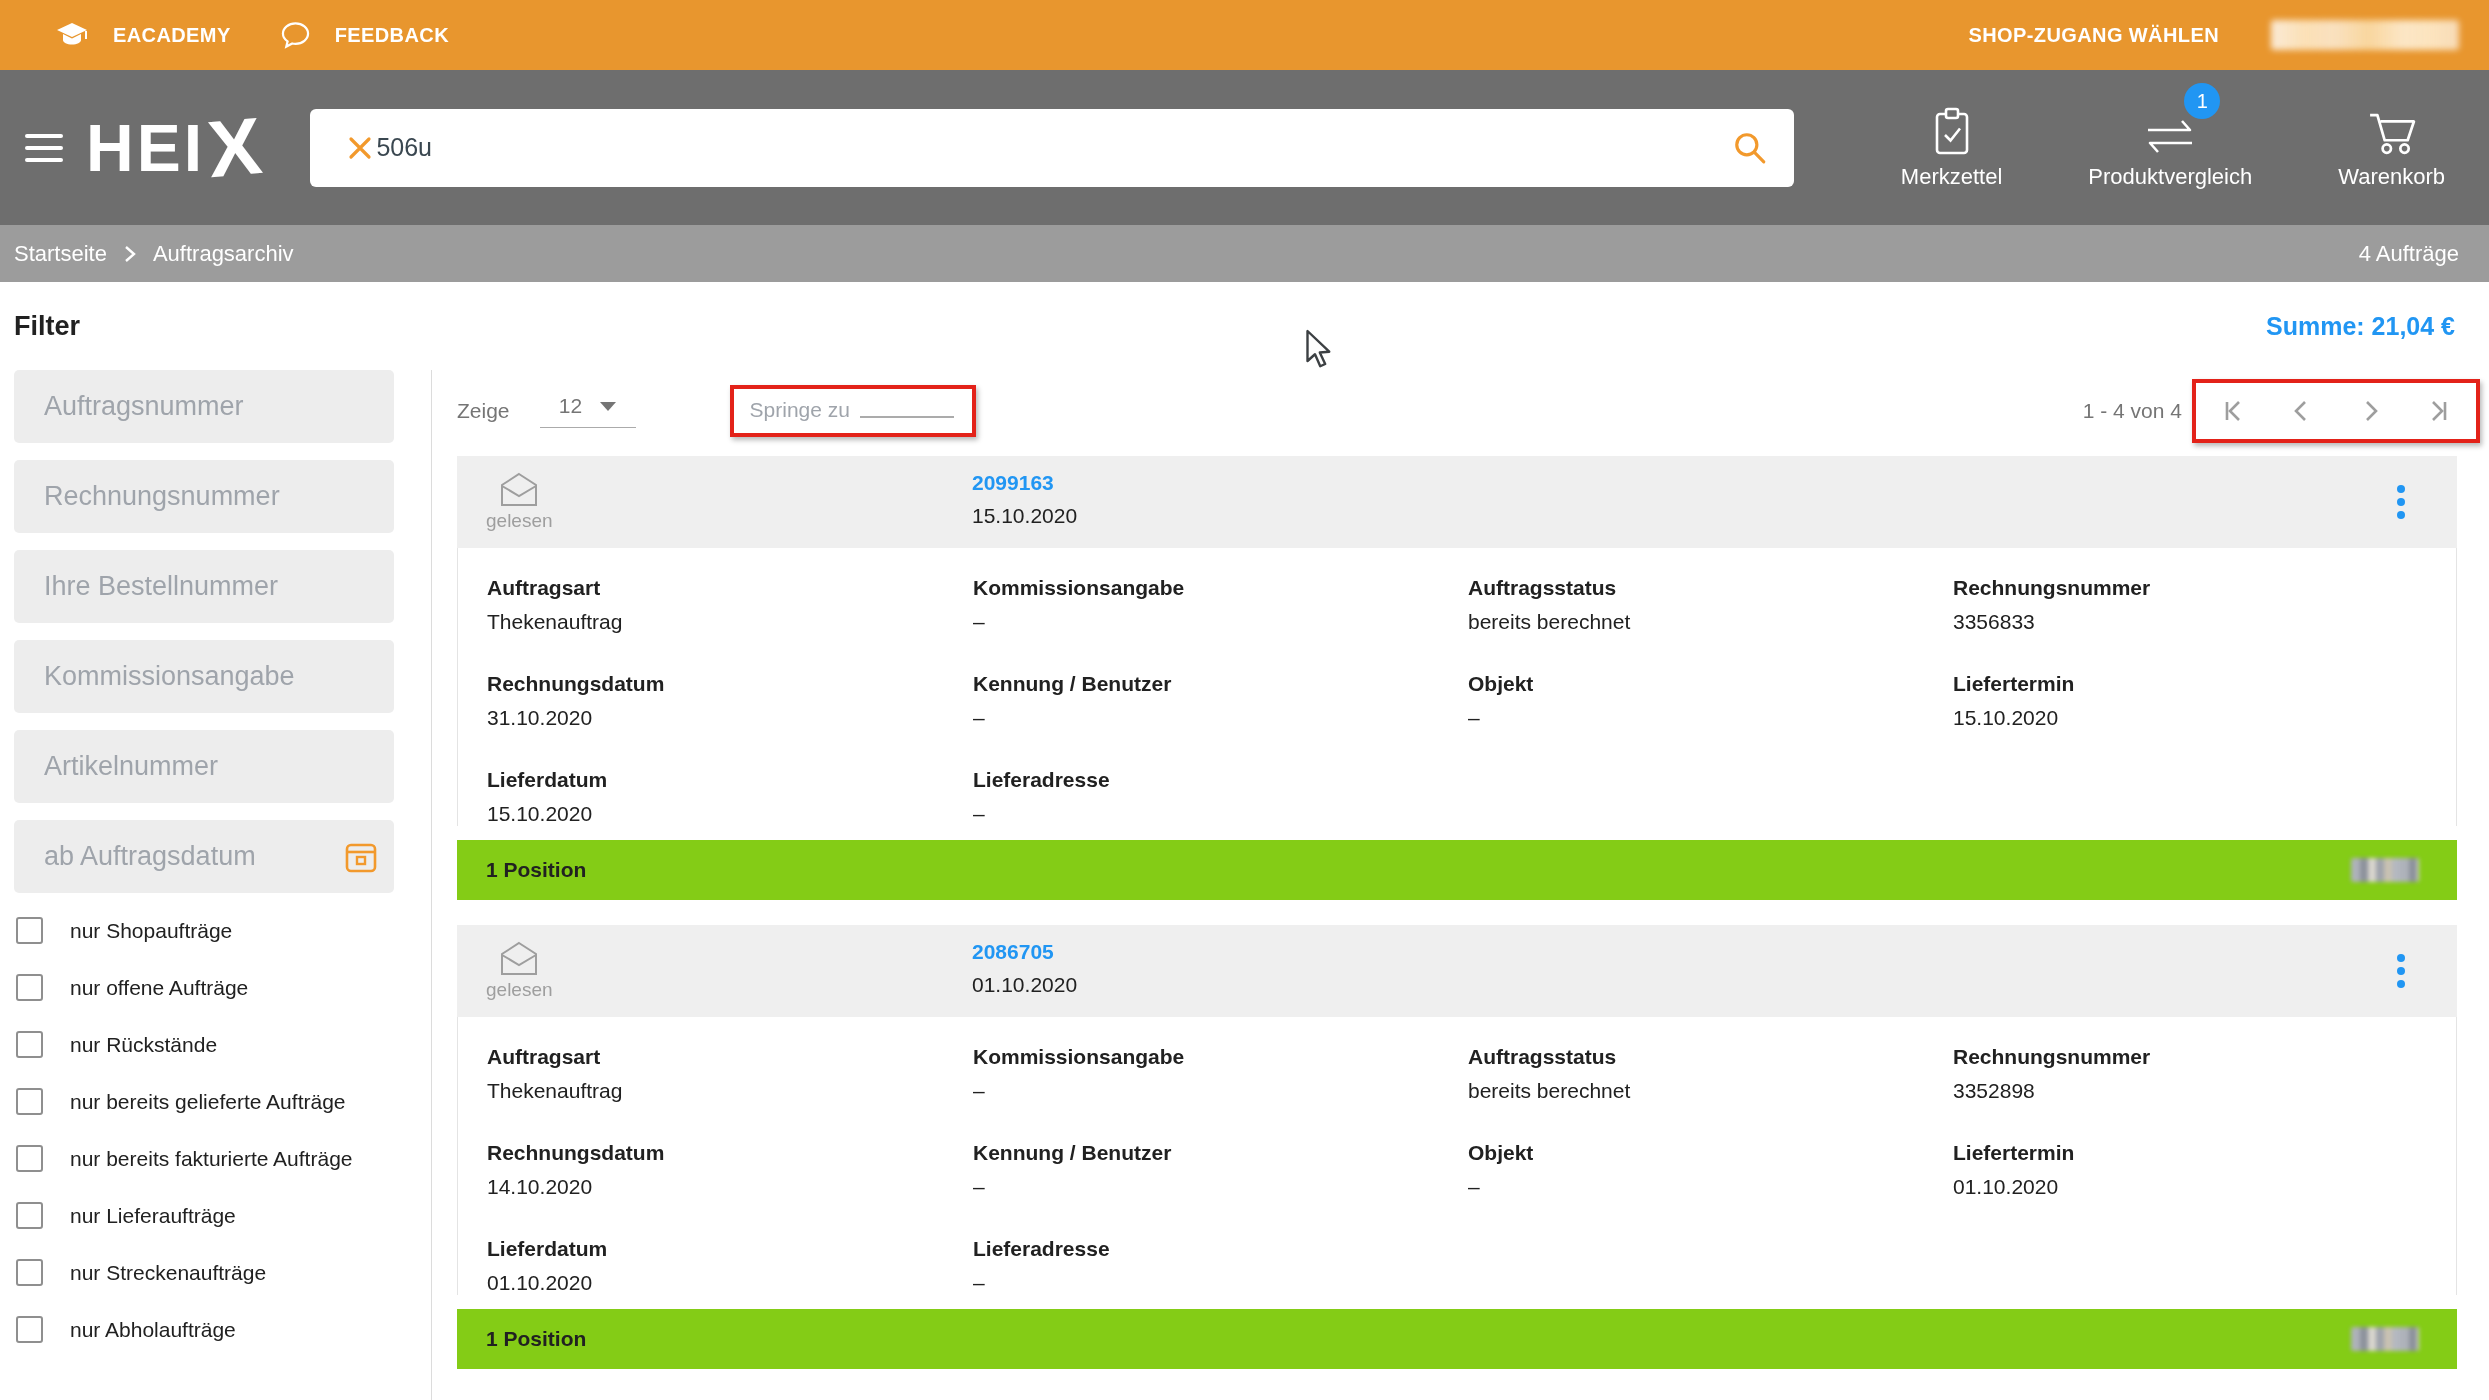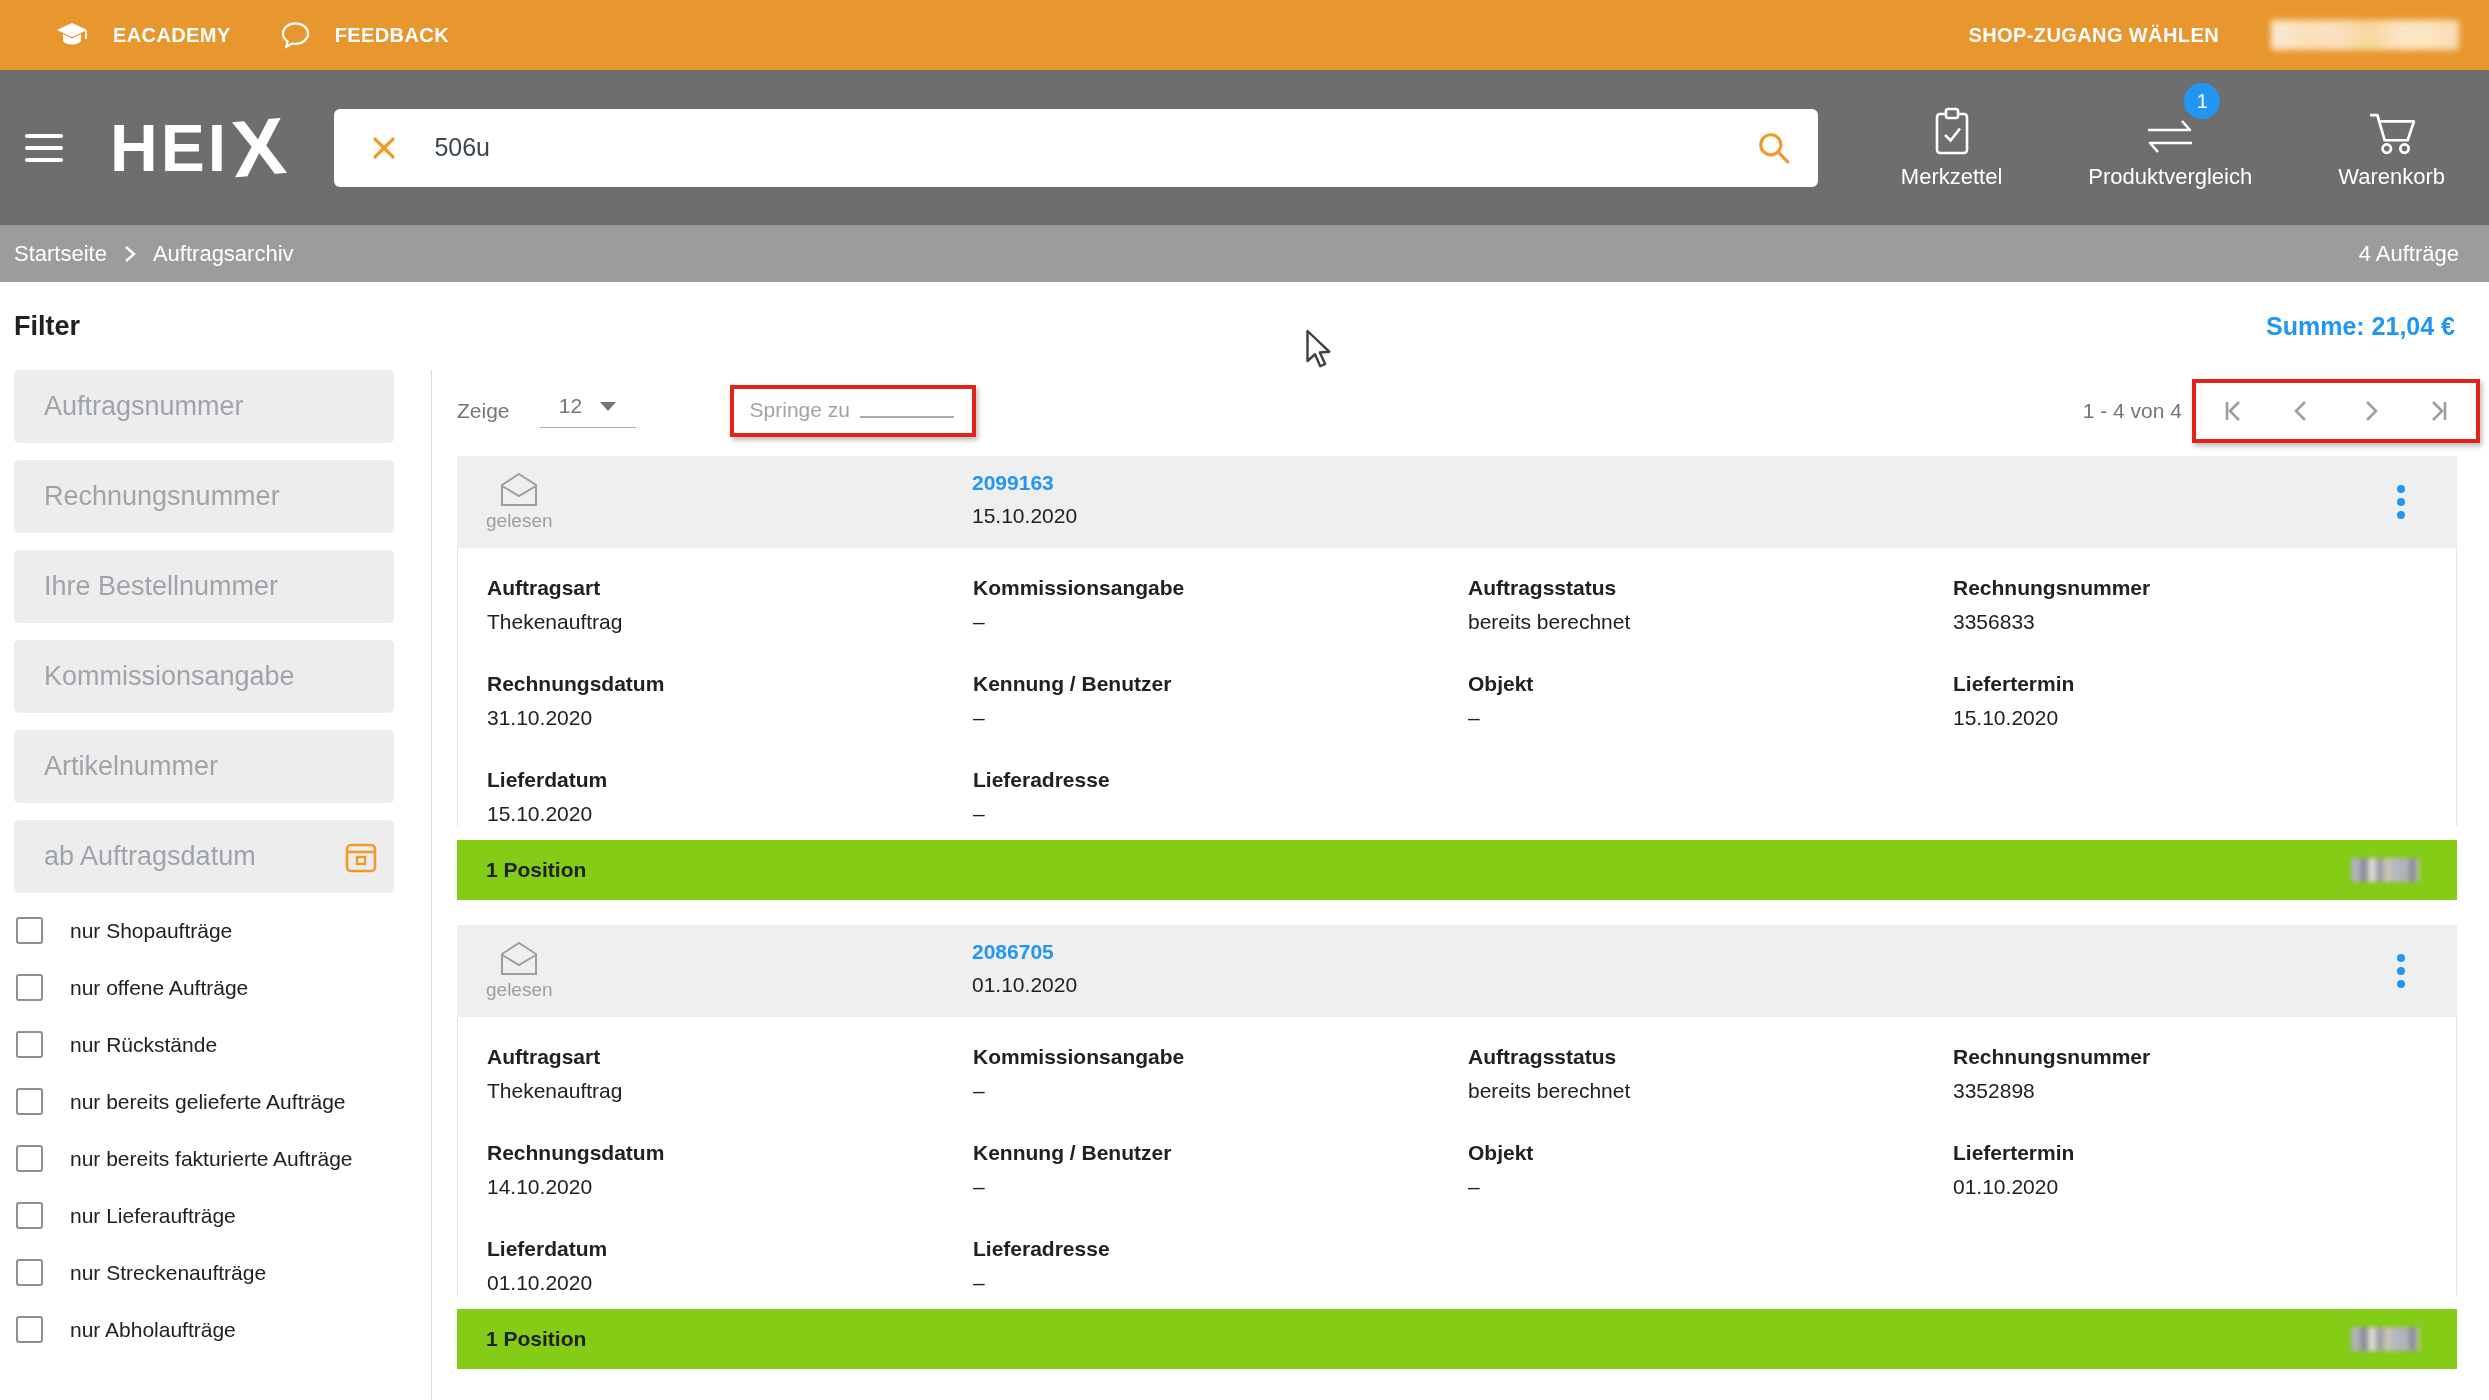--- a/index.html
+++ b/index.html
@@ -16,27 +16,27 @@
   .shop-access { color:#fff; font-weight:bold; font-size:20px; letter-spacing:.4px; cursor:pointer; }
   .blur-name { width:188px; height:30px; border-radius:3px; filter:blur(3px);
     background:linear-gradient(90deg, rgba(255,255,255,.8), rgba(252,228,190,.95) 18%,
       rgba(255,250,240,.75) 34%, rgba(250,221,170,.9) 52%, rgba(255,244,224,.85) 70%,
       rgba(253,232,198,.95) 86%, rgba(255,255,255,.65)); }
 
   
   .appbar { height:155px; background:#6E6E6E; display:flex; align-items:center; }
   .hamburger { margin-left:25px; width:38px; display:flex; flex-direction:column; gap:8px; cursor:pointer; }
   .hamburger div { height:4px; background:#fff; border-radius:2px; }
-  .logo { margin-left:47px; color:#fff; font-size:66px; font-weight:bold; letter-spacing:3px;
+  .logo { margin-left:23px; color:#fff; font-size:66px; font-weight:bold; letter-spacing:3px;
           display:flex; align-items:center; cursor:pointer; }
   .logo-x { font-size:80px; font-weight:bold; transform:rotate(-5deg); margin-left:3px; }
   .searchbar { margin-left:46px; width:1484px; height:78px; background:#fff; border-radius:6px;
                display:flex; align-items:center; padding:0 26px; }
   .search-clear { margin-left:10px; display:flex; cursor:pointer; }
-  .search-input { flex:1; border:none; outline:none; background:transparent; margin-left:34px;
+  .search-input { flex:1; border:none; outline:none; background:transparent; 
                   font-size:25px; color:#3A4750; font-family:inherit; }
   .search-btn { display:flex; cursor:pointer; }
   .actions { margin-left:auto; margin-right:44px; display:flex; gap:86px; }
   .action { display:flex; flex-direction:column; align-items:center; color:#fff; font-size:22px; cursor:pointer; }
   .icon-wrap { position:relative; height:52px; display:flex; align-items:flex-end; }
   .badge { position:absolute; top:-22px; right:-24px; width:36px; height:36px; border-radius:50%;
            background:#2196F3; color:#fff; font-size:20px; display:flex; align-items:center; justify-content:center; }
   .action-label { margin-top:7px; }
 
   

